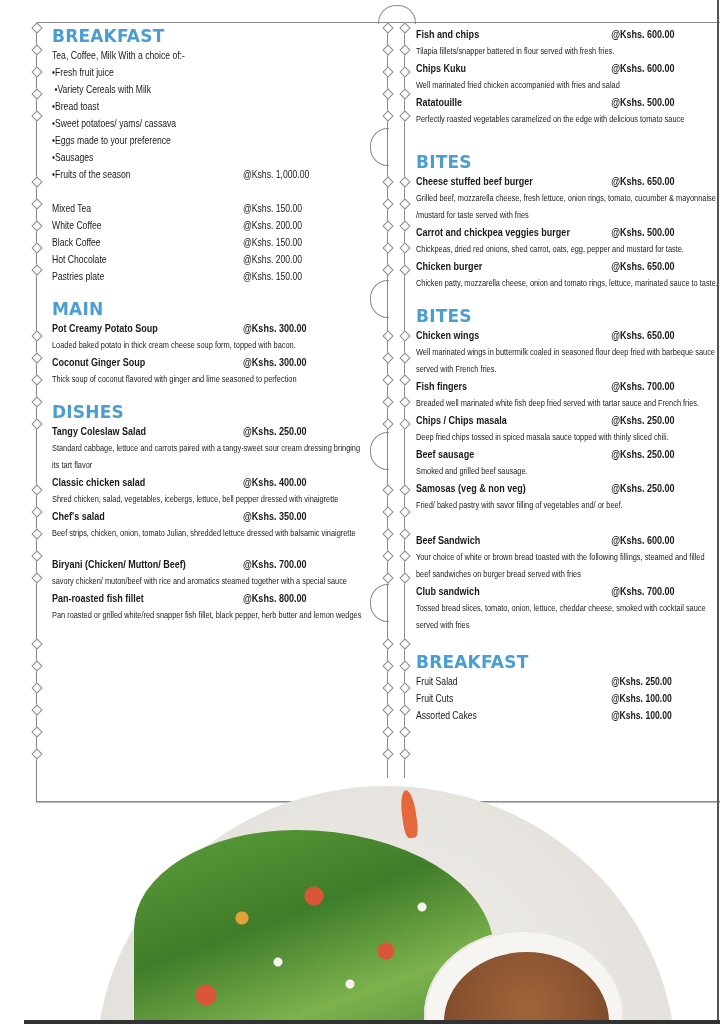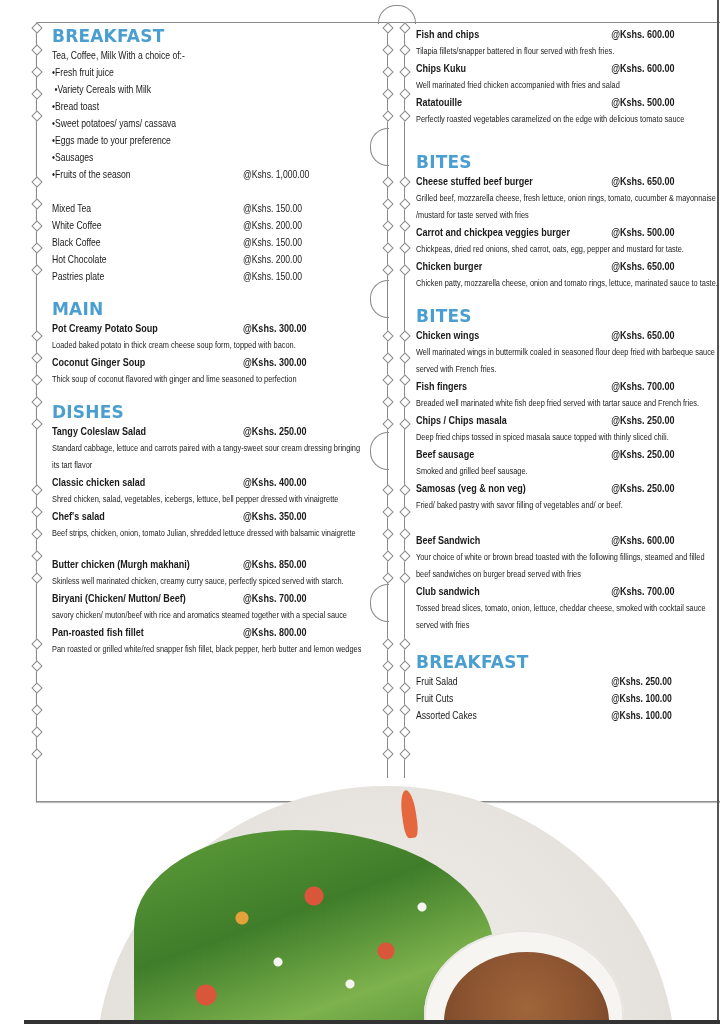--- a/index.html
+++ b/index.html
@@ -315,27 +315,20 @@
             <span class="name">Chef's salad</span>
             <span class="price">@Kshs. 350.00</span>
           </div>
         <div class="desc">Beef strips, chicken, onion, tomato Julian, shredded lettuce dressed with balsamic vinaigrette</div>
       </div>
     </div>
 
     <div class="section">
       <div class="item">
         <div class="line head">
-            <span class="name">Butter chicken (Murgh makhani)</span>
-            <span class="price">@Kshs. 850.00</span>
-          </div>
-        <div class="desc">Skinless well marinated chicken, creamy curry sauce, perfectly spiced served with starch.</div>
-      </div>
-      <div class="item">
-        <div class="line head">
             <span class="name">Biryani (Chicken/ Mutton/ Beef)</span>
             <span class="price">@Kshs. 700.00</span>
           </div>
         <div class="desc">savory chicken/ muton/beef with rice and aromatics steamed together with a special sauce</div>
       </div>
       <div class="item">
         <div class="line head">
             <span class="name">Pan-roasted fish fillet</span>
             <span class="price">@Kshs. 800.00</span>
           </div>

